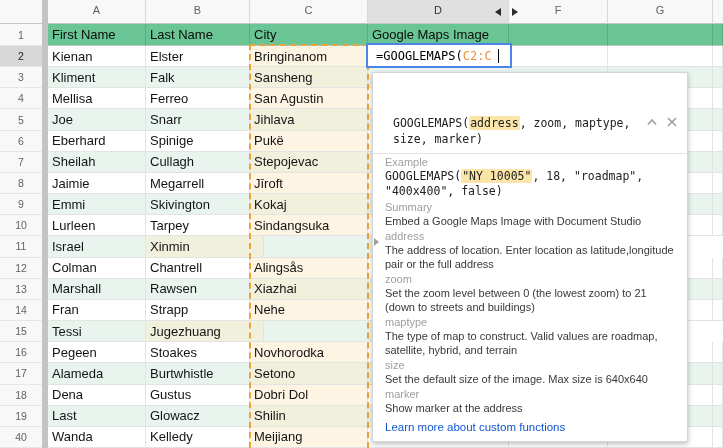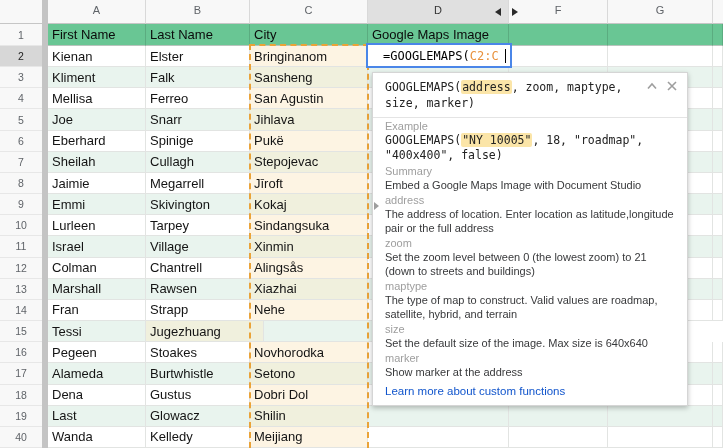--- a/index.html
+++ b/index.html
@@ -36,29 +36,29 @@
   
   .hide-arrows{position:absolute;top:0;left:492px;width:30px;height:24px;z-index:9;}
   .tri{position:absolute;width:0;height:0;border:4px solid transparent;top:8px;}
   .tri.l{border-right:6px solid #2b2b2b;border-left:none;left:3px;}
   .tri.r{border-left:6px solid #2b2b2b;border-right:none;left:20px;}
   
   .range-outline{position:absolute;left:249px;top:44px;width:120px;height:404px;
       border:2px dashed var(--range-orange);border-bottom:none;z-index:6;pointer-events:none;}
   
   .cell-editor{position:absolute;left:366px;top:43px;width:146px;height:25px;background:#fff;
-      border:2px solid var(--sel-blue);z-index:8;display:flex;align-items:center;padding-left:15px;
+      border:2px solid var(--sel-blue);z-index:8;display:flex;align-items:center;padding-left:8px;
       font-family:"DejaVu Sans Mono","Liberation Mono",monospace;font-size:12px;color:#000;white-space:pre;}
   .cell-editor .ref{color:var(--ref-orange);}
   .caret{display:inline-block;width:1px;height:14px;background:#000;margin-left:6px;animation:blink 1s steps(1) infinite;}
   @keyframes blink{50%{opacity:0;}}
   
   .tooltip{position:absolute;left:372px;top:72px;width:316px;background:#fff;z-index:10;
       border:1px solid #d5d5d5;box-shadow:0 2px 5px rgba(0,0,0,.25);}
-  .tt-head{position:relative;padding:6px 34px 6px 12px;border-bottom:1px solid #e4e4e4;}
+  .tt-head{position:relative;padding:6px 34px 6px 20px;border-bottom:1px solid #e4e4e4;margin-top:36px;}
   .code,.tt-sig{font-family:"DejaVu Sans Mono","Liberation Mono",monospace;font-size:11.5px;line-height:16px;color:#222;}
   .hl{background:#fbe5a8;border-radius:2px;padding:0 1px;}
   .tt-icons{position:absolute;top:7px;right:9px;display:flex;gap:8px;}
   .tt-icon{cursor:pointer;display:block;}
   .tt-body{padding:0 12px 6px 12px;}
   .lbl{font-size:11px;line-height:13px;color:#9e9e9e;margin-top:2px;}
   .txt{font-size:11px;line-height:14px;color:#38393b;}
   .code{line-height:15px;}
   .param{position:relative;}
   .param .marker{position:absolute;left:-11px;top:8px;width:0;height:0;
@@ -180,21 +180,20 @@
         <div class="cell cB">Tarpey</div>
         <div class="cell cC">Sindangsuka</div>
         <div class="cell cD"></div>
         <div class="cell cF"></div>
         <div class="cell cG"></div>
         <div class="cell cH"></div>
       </div>
       <div class="row green">
         <div class="gut">11</div>
         <div class="cell cA">Israel</div>
-        <div class="cell cB">Village</div>
         <div class="cell cC">Xinmin</div>
         <div class="cell cD"></div>
         <div class="cell cF"></div>
         <div class="cell cG"></div>
         <div class="cell cH"></div>
       </div>
       <div class="row white">
         <div class="gut">12</div>
         <div class="cell cA">Colman</div>
         <div class="cell cB">Chantrell</div>

